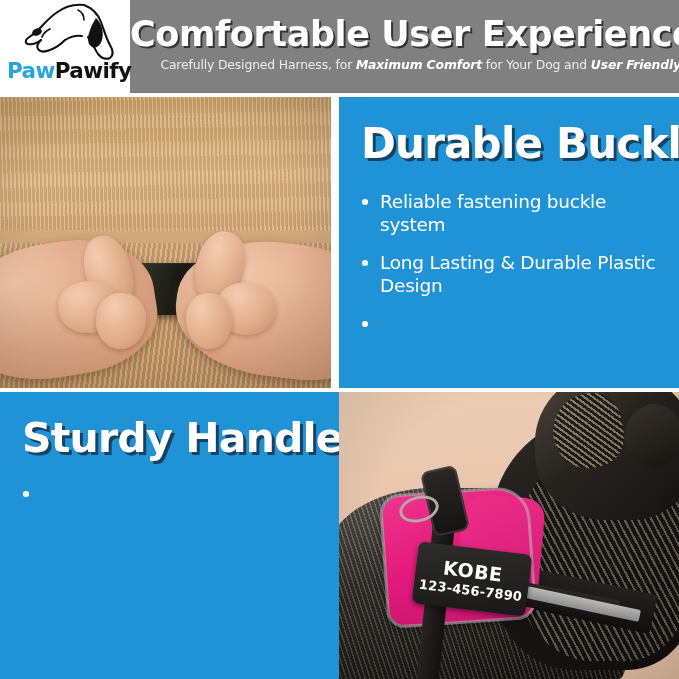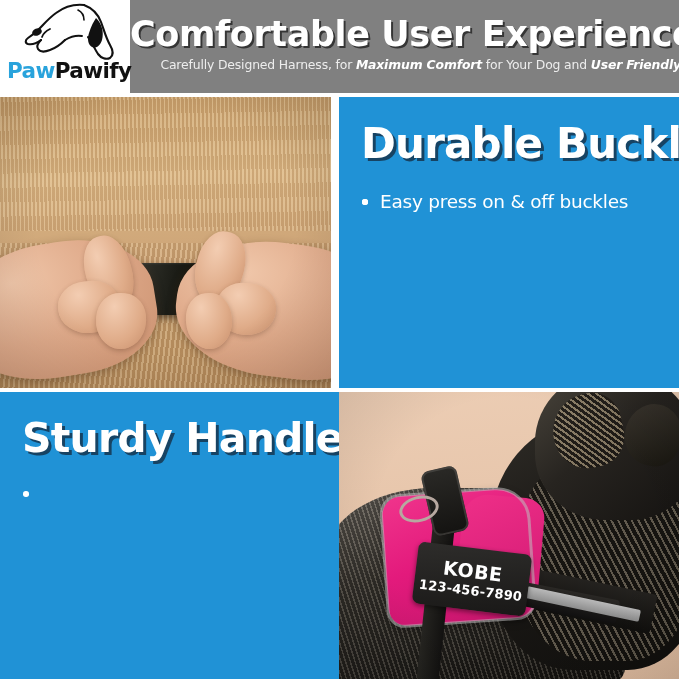--- a/index.html
+++ b/index.html
@@ -475,24 +475,28 @@
       <div class="vignette"></div>
     </div>
   </div>
 
   <div class="cell cell-tr">
     <div class="panel-inner">
       <div class="panel-title">Durable Buckle</div>
       <ul class="bullets">
         <li>
           <span class="dot"></span>
+          <span>Reliable fastening buckle system</span>
         </li>
         <li>
           <span class="dot"></span>
-          <span>Easy press on &amp; off buckles</span>
+          <span>Long Lasting &amp; Durable Plastic Design</span>
+        </li>
+        <li>
+          <span class="dot"></span>
         </li>
       </ul>
     </div>
   </div>
 
   <div class="cell cell-bl">
     <div class="panel-inner">
       <div class="panel-title">Sturdy Handle</div>
       <ul class="bullets">
         <li>

